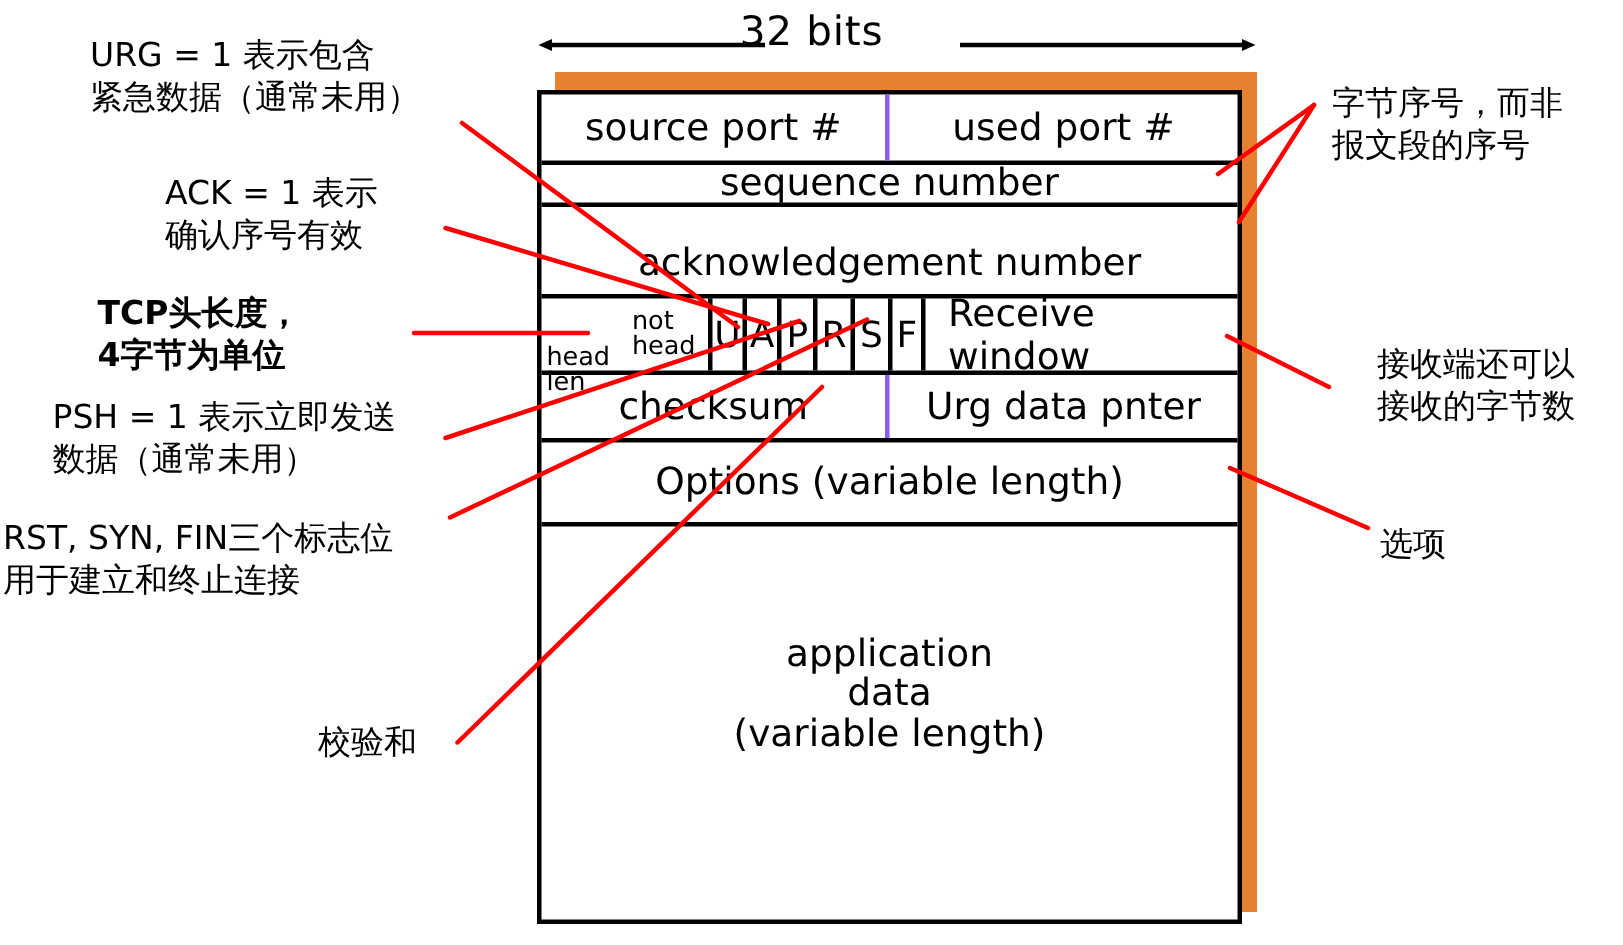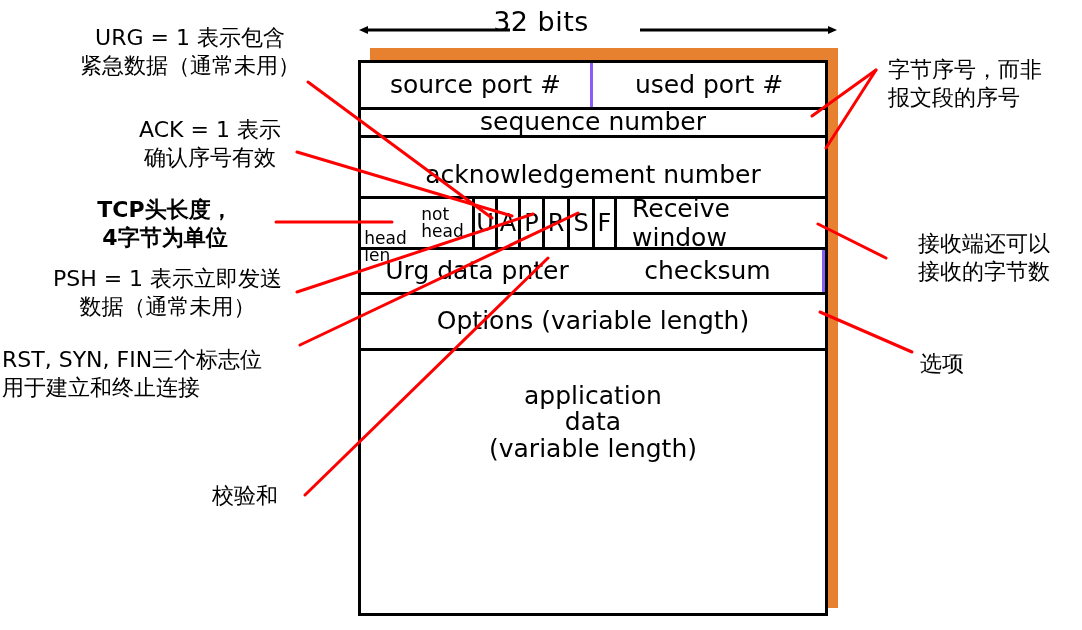--- a/index.html
+++ b/index.html
@@ -45,21 +45,21 @@
 
   .multiline{white-space:pre-line;}
 
   
   .note{
     position:absolute;color:#000;
     font-family:"DejaVu Sans","Liberation Sans",sans-serif;
     font-size:22px;line-height:1.28;white-space:pre-line;
   }
   .note.left-al{text-align:left;}
-  .note.center-al{text-align:center;}
+  .note.center-al{}
 
   svg.leaders{position:absolute;left:0;top:0;width:1082px;height:630px;pointer-events:none;}
 </style>
 </head>
 <body>
 
 <div id="stage">
 
   <div class="bits-label">32 bits</div>
 
@@ -89,30 +89,30 @@
       <div class="fc flag" style="width:23px;">U</div>
       <div class="fc flag" style="width:23px;">A</div>
       <div class="fc flag" style="width:24px;">P</div>
       <div class="fc flag" style="width:25px;">R</div>
       <div class="fc flag" style="width:25px;">S</div>
       <div class="fc flag" style="width:22px;">F</div>
       <div class="fc recvwin" style="flex:1;margin-left:15px;">Receive window</div>
     </div>
 
     <div class="row sep" style="top:187px;height:45px;">
+      <div class="cell vdiv" style="width:232px;">checksum</div>
       <div class="cell" style="flex:1;">Urg data pnter</div>
-      <div class="cell vdiv" style="width:232px;">checksum</div>
     </div>
 
     <div class="row sep" style="top:232px;height:56px;">
       <div class="cell" style="width:100%;">Options (variable length)</div>
     </div>
 
     <div class="row" style="top:288px;height:262px;">
-      <div class="cell multiline" style="width:100%;align-items:flex-start;padding-top:32px;">application
+      <div class="cell multiline" style="width:100%;align-items:flex-start;padding-top:72px;">application
 data
 (variable length)</div>
     </div>
 
   </div>
 
   <svg class="leaders" viewBox="0 0 1082 630">
     <defs>
       <marker id="arrL" markerWidth="10" markerHeight="8" refX="9" refY="4" orient="auto" markerUnits="userSpaceOnUse">
         <path d="M9,0 L9,8 L0,4 z" fill="#000"></path>

